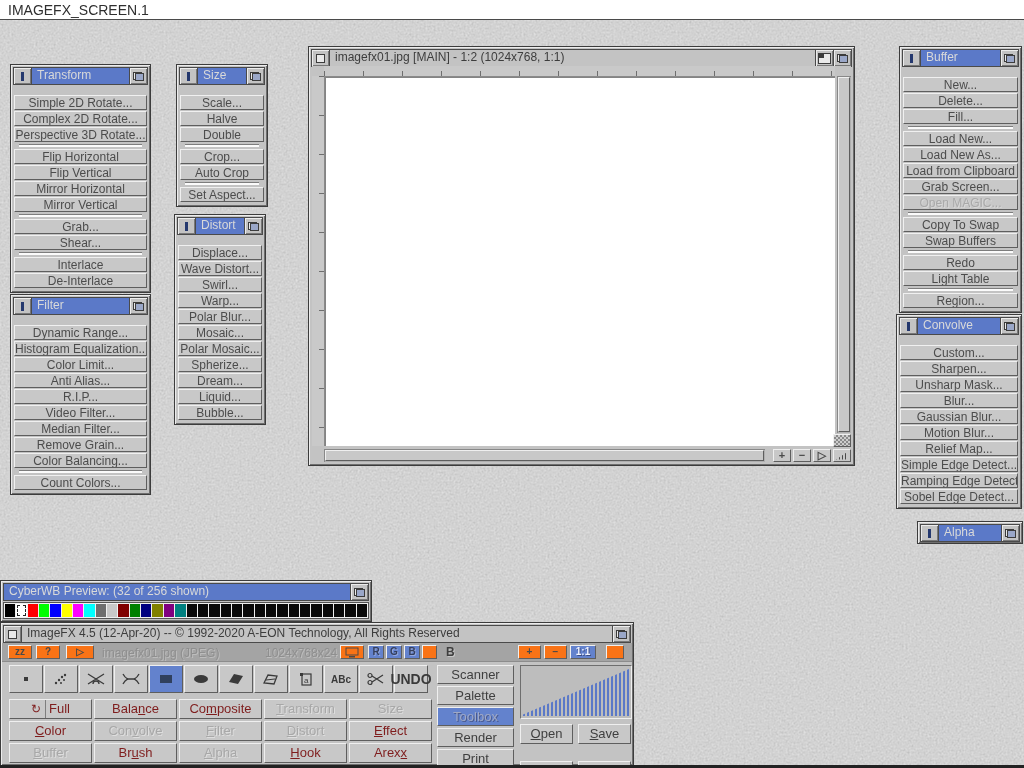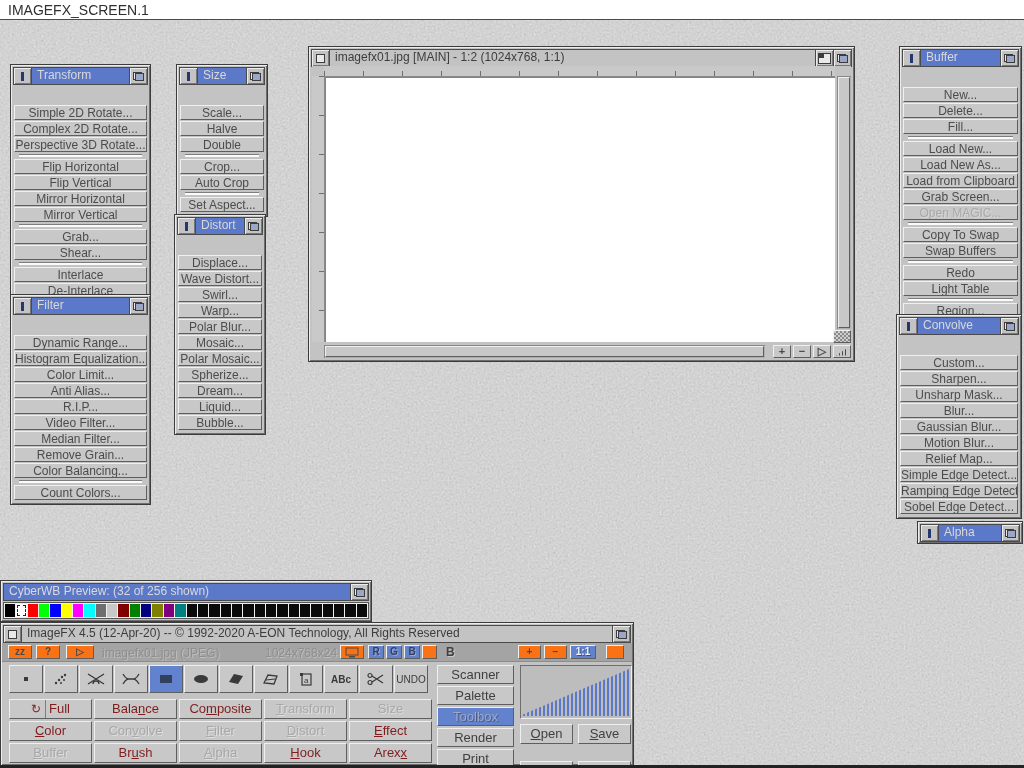--- a/index.html
+++ b/index.html
@@ -33,21 +33,21 @@
   .vbar{width:3px;height:9px;background:#24386e}
   .sq{width:7px;height:7px;border:1px solid #3c3c3c;background:#e9e9e9}
   .depth{position:relative;width:11px;height:9px}
   .depth i{position:absolute;width:7px;height:6px;border:1px solid #3c3c3c;background:#e9e9e9;display:block}
   .depth i:first-child{left:0;top:0}
   .depth i:last-child{right:0;bottom:0;background:#9aa7c8}
   .zoomg{position:relative;width:11px;height:9px;border:1px solid #3c3c3c;background:#e9e9e9}
   .zoomg i{position:absolute;left:0;top:0;width:5px;height:4px;background:#3c3c3c;display:block}
 
   
-  .menu .body{padding:18px 3px 3px}
+  .menu .body{padding:8px 3px 3px}
   .btn{
     height:15px;line-height:14px;margin:1px 0;background:#c8c8c8;color:#4c4c4c;
     border:1px solid;border-color:#f0f0f0 #5e5e5e #5e5e5e #f0f0f0;
     font-size:12px;text-align:center;box-sizing:border-box;overflow:hidden;white-space:nowrap;
   }
   .btn.ghost{color:#a9a9a9;text-shadow:1px 1px 0 #d8d8d8}
   .sep{height:2px;background:#fbfbfb;margin:3px 5px 2px;box-shadow:0 -1px 0 #7d7d7d}
 
   
   .iw-body{position:absolute;left:3px;right:3px;top:19px;bottom:3px;background:#c3c3c3}
@@ -90,21 +90,21 @@
   .sbtn.blue{background:#6382cd;color:#353f5c;text-shadow:1px 1px 0 #93a7dd}
   .sbtn.one{color:#eef2ff;text-shadow:1px 1px 0 #3c4c80;background:#6382cd}
   .stext{position:absolute;top:3px;font-size:12px;color:#8f8f8f;text-shadow:1px 1px 0 #bdbdbd;white-space:nowrap}
   .blabel{position:absolute;top:2px;font-size:12px;font-weight:bold;color:#3f3f3f;text-shadow:1px 1px 0 #c6c6c6}
 
   .toolrow{position:absolute;left:8px;top:42px;display:flex;gap:1px}
   .tool{width:34px;height:28px;background:#c8c8c8;border:1px solid;border-color:#efefef #5e5e5e #5e5e5e #efefef;
     display:flex;align-items:center;justify-content:center;box-sizing:border-box;color:#3a3a3a}
   .tool.sel{background:#6382cd}
   .tool svg{display:block}
-  .undo-label{font-size:10px;font-weight:normal;letter-spacing:0}
+  .undo-label{font-size:14px;font-weight:bold;letter-spacing:0}
   .abc-label{font-size:10px;font-weight:bold}
 
   .bgrid{position:absolute;left:8px;top:76px;display:grid;grid-template-columns:repeat(5,83px);gap:2px}
   .gbtn{height:20px;background:#c8c8c8;border:1px solid;border-color:#efefef #5e5e5e #5e5e5e #efefef;
     color:#7f1d1d;font-size:13px;line-height:18px;text-align:center;box-sizing:border-box;white-space:nowrap;overflow:hidden}
   .gbtn.ghost{color:#a8a8a8;text-shadow:1px 1px 0 #dedede}
   .gbtn .hk{text-decoration:underline}
   .cycle-ico{display:inline-block;margin-right:3px;border-right:1px solid #7e7e7e;padding-right:4px;font-size:12px}
 
   .panelcol{position:absolute;left:436px;top:42px;width:77px;display:flex;flex-direction:column;gap:2px}
@@ -323,21 +323,21 @@
     <span class="strip">Alpha</span>
     <span class="gad r">
         <span class="depth">
           <i></i>
           <i></i>
         </span>
       </span>
   </div>
 </div>
 
-<div class="win" style="left:308px;top:46px;width:547px;height:316px">
+<div class="win" style="left:308px;top:46px;width:547px;height:420px">
   <div class="tb">
     <span class="gad l">
         <span class="sq"></span>
       </span>
     <span class="strip">imagefx01.jpg [MAIN] - 1:2 (1024x768, 1:1)</span>
     <span class="gad r">
         <span class="zoomg">
           <i></i>
         </span>
       </span>

